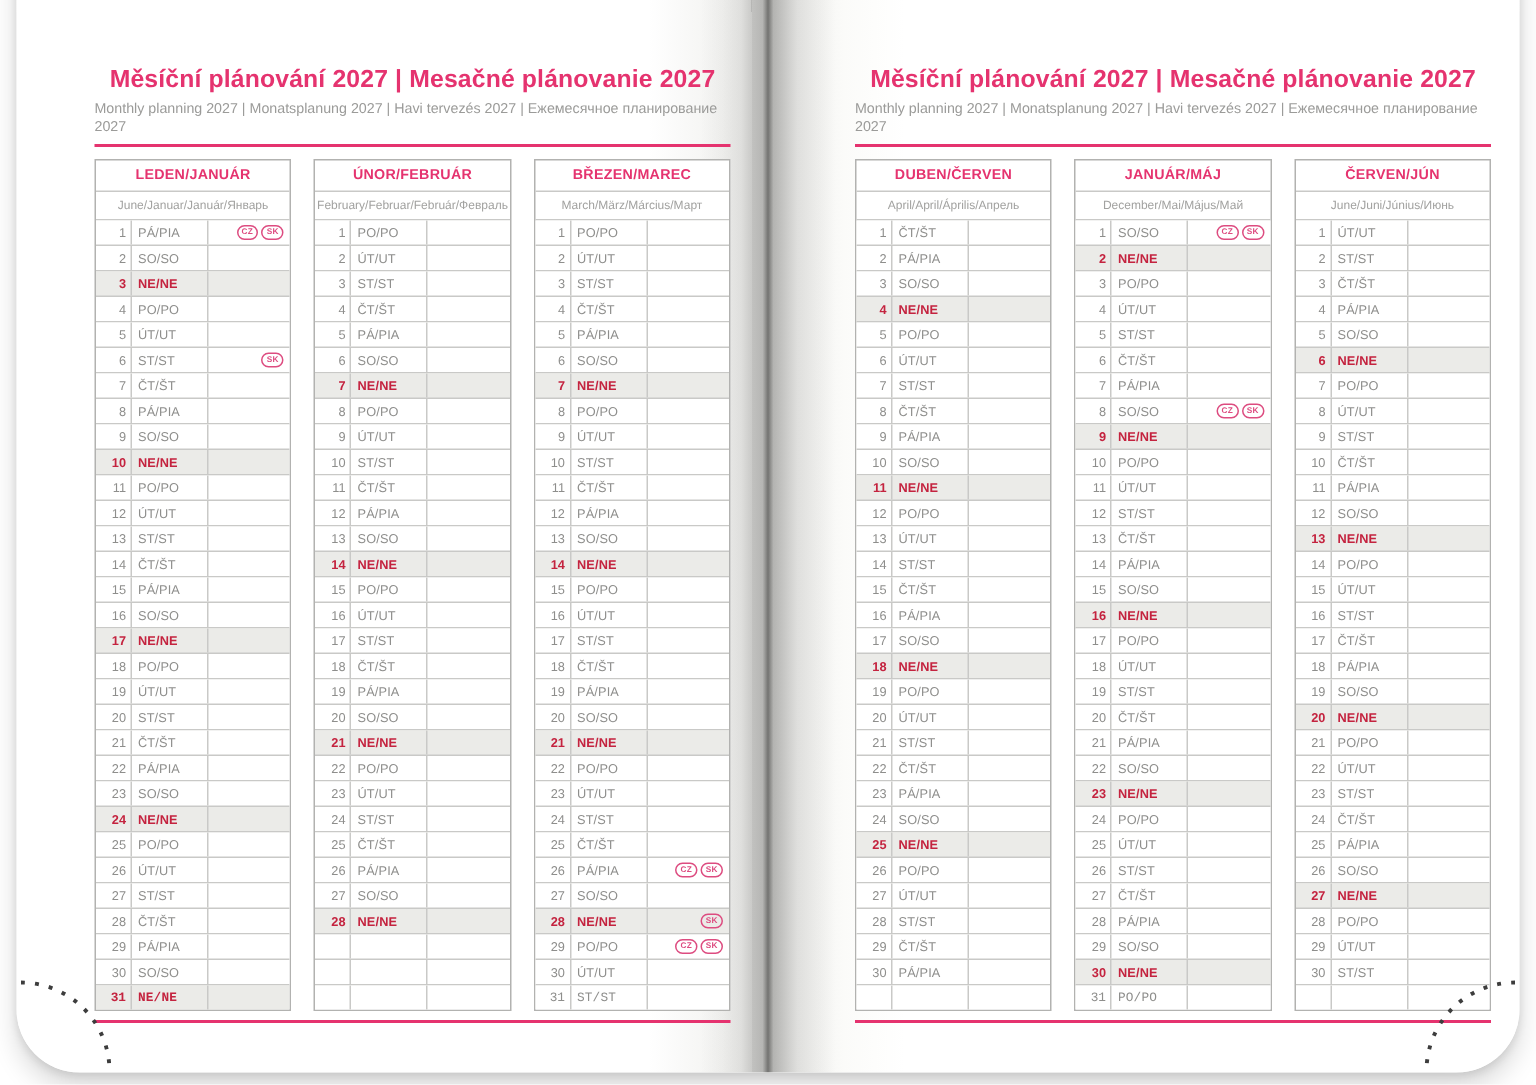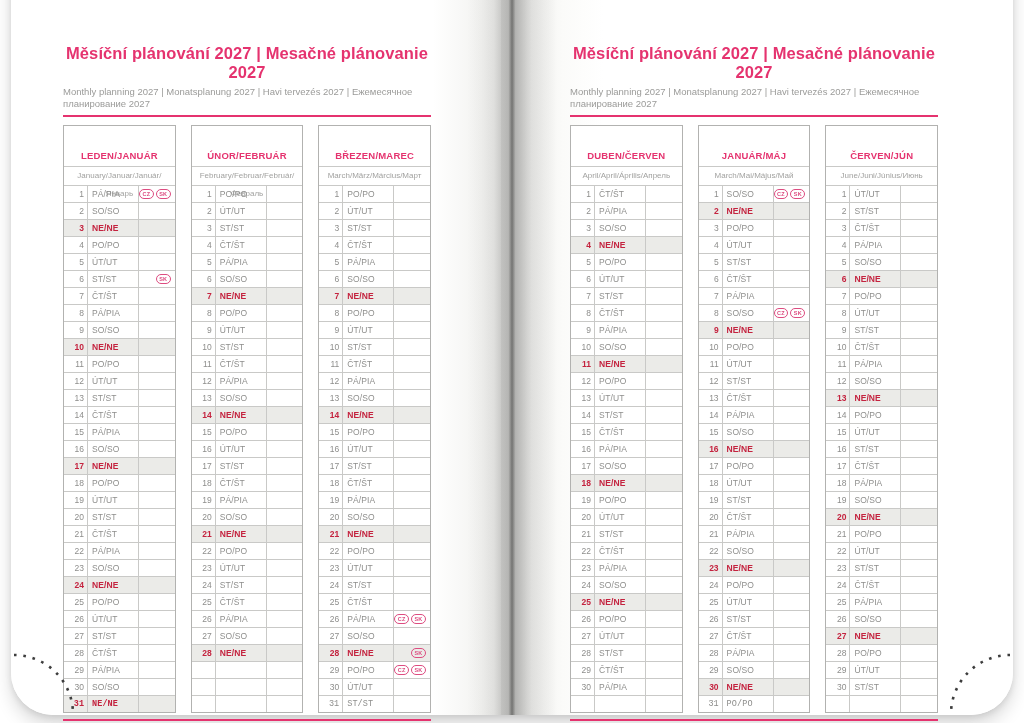--- a/index.html
+++ b/index.html
@@ -30,37 +30,37 @@
     position:absolute;top:32px;bottom:0;left:490px;right:0;
     background:linear-gradient(to right,#dcdcda 0%,#efefed 5%,#fbfbf9 12%,#ffffff 20%,#ffffff 100%);
   }
   .spine{
     position:absolute;top:32px;bottom:0;left:456px;width:90px;pointer-events:none;
     background:linear-gradient(to right,
       rgba(90,90,88,0) 0%, rgba(90,90,88,0.08) 30%, rgba(80,80,78,0.30) 46%,
       rgba(45,45,43,0.62) 50%, rgba(80,80,78,0.34) 54%, rgba(95,95,93,0.12) 72%,
       rgba(95,95,93,0) 100%);
   }
-  .content{position:absolute;top:44px;width:368px;}
+  .content{position:absolute;top:44px;width:424px;}
   .content.left{left:63px;}
   .content.right{left:570px;}
   .page-title{
     margin:0;text-align:center;color:var(--accent);
     font-size:16.5px;font-weight:bold;letter-spacing:0.1px;line-height:19px;
   }
   .page-subtitle{
     margin-top:4px;text-align:left;color:var(--subtitle-text);
     font-size:9.5px;line-height:12px;
   }
   .rule{height:2px;background:var(--accent);margin-top:5px;}
   .months{display:flex;gap:15px;margin-top:8px;}
   .month{flex:1;border:1px solid var(--outer-border);background:#fff;}
   .month-name{
     height:20px;line-height:20px;text-align:center;border-bottom:1px solid var(--border);
-    color:var(--accent);font-weight:bold;font-size:9.5px;letter-spacing:0.2px;margin-top:20px;
+    color:var(--accent);font-weight:bold;font-size:9.5px;letter-spacing:0.2px;
   }
   .month-langs{
     height:18px;line-height:18px;text-align:center;border-bottom:1px solid var(--border);
     color:var(--langs-text);font-size:8px;
   }
   .mrow{display:flex;height:16px;border-bottom:1px solid var(--border);background:#fff;}
   .mrow:last-child{border-bottom:none;font-family:Liberation Mono, monospace;}
   .mrow.sun{background:var(--sunday-bg);}
   .cell{font-size:8.5px;line-height:16px;color:var(--row-text);}
   .cell.num{width:20px;text-align:right;padding-right:3px;border-right:1px solid var(--border);}
@@ -85,21 +85,21 @@
   <div class="spine"></div>
 </div>
 
 <div class="content left">
   <h1 class="page-title">Měsíční plánování 2027 | Mesačné plánovanie 2027</h1>
   <div class="page-subtitle">Monthly planning 2027 | Monatsplanung 2027 | Havi tervezés 2027 | Ежемесячное планирование 2027</div>
   <div class="rule"></div>
   <div class="months" id="months-left">
       <div class="month">
         <div class="month-name">LEDEN/JANUÁR</div>
-        <div class="month-langs">January/Januar/Január/Январь</div>
+        <div class="month-langs">June/Januar/Január/Январь</div>
         <div class="mrow">
           <div class="cell num">1</div>
           <div class="cell day">PÁ/PIA</div>
           <div class="cell notes">
             <span class="badge">CZ</span>
             <span class="badge">SK</span>
           </div>
         </div>
         <div class="mrow">
           <div class="cell num">2</div>
@@ -743,21 +743,21 @@
           <div class="cell notes"></div>
         </div>
         <div class="mrow">
           <div class="cell num"></div>
           <div class="cell day"></div>
           <div class="cell notes"></div>
         </div>
       </div>
       <div class="month">
         <div class="month-name">JANUÁR/MÁJ</div>
-        <div class="month-langs">March/Mai/Május/Май</div>
+        <div class="month-langs">December/Mai/Május/Май</div>
         <div class="mrow">
           <div class="cell num">1</div>
           <div class="cell day">SO/SO</div>
           <div class="cell notes">
             <span class="badge">CZ</span>
             <span class="badge">SK</span>
           </div>
         </div>
         <div class="mrow sun">
           <div class="cell num">2</div>

